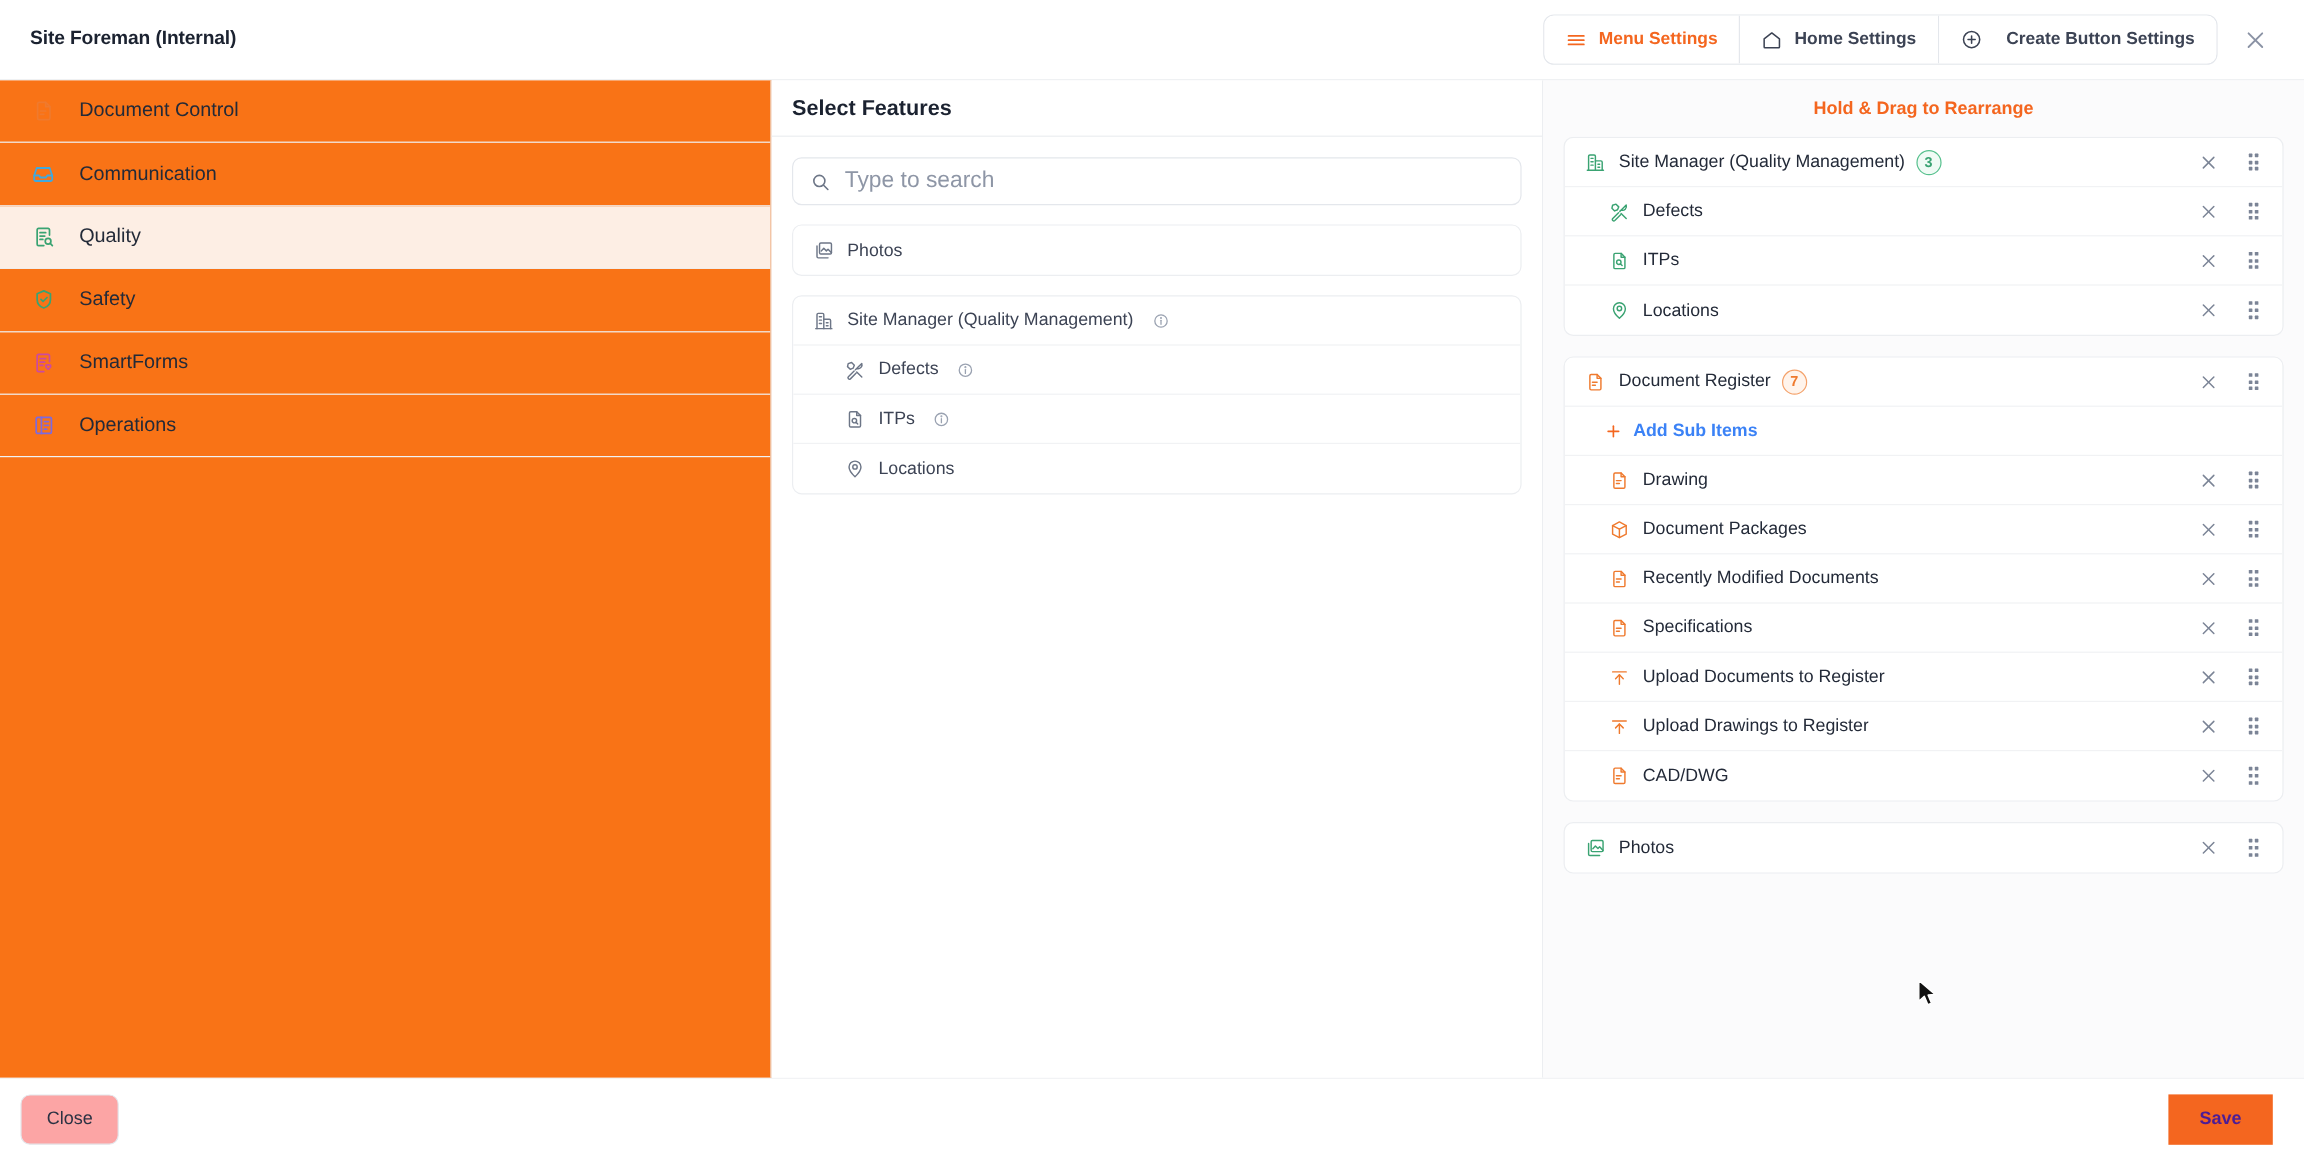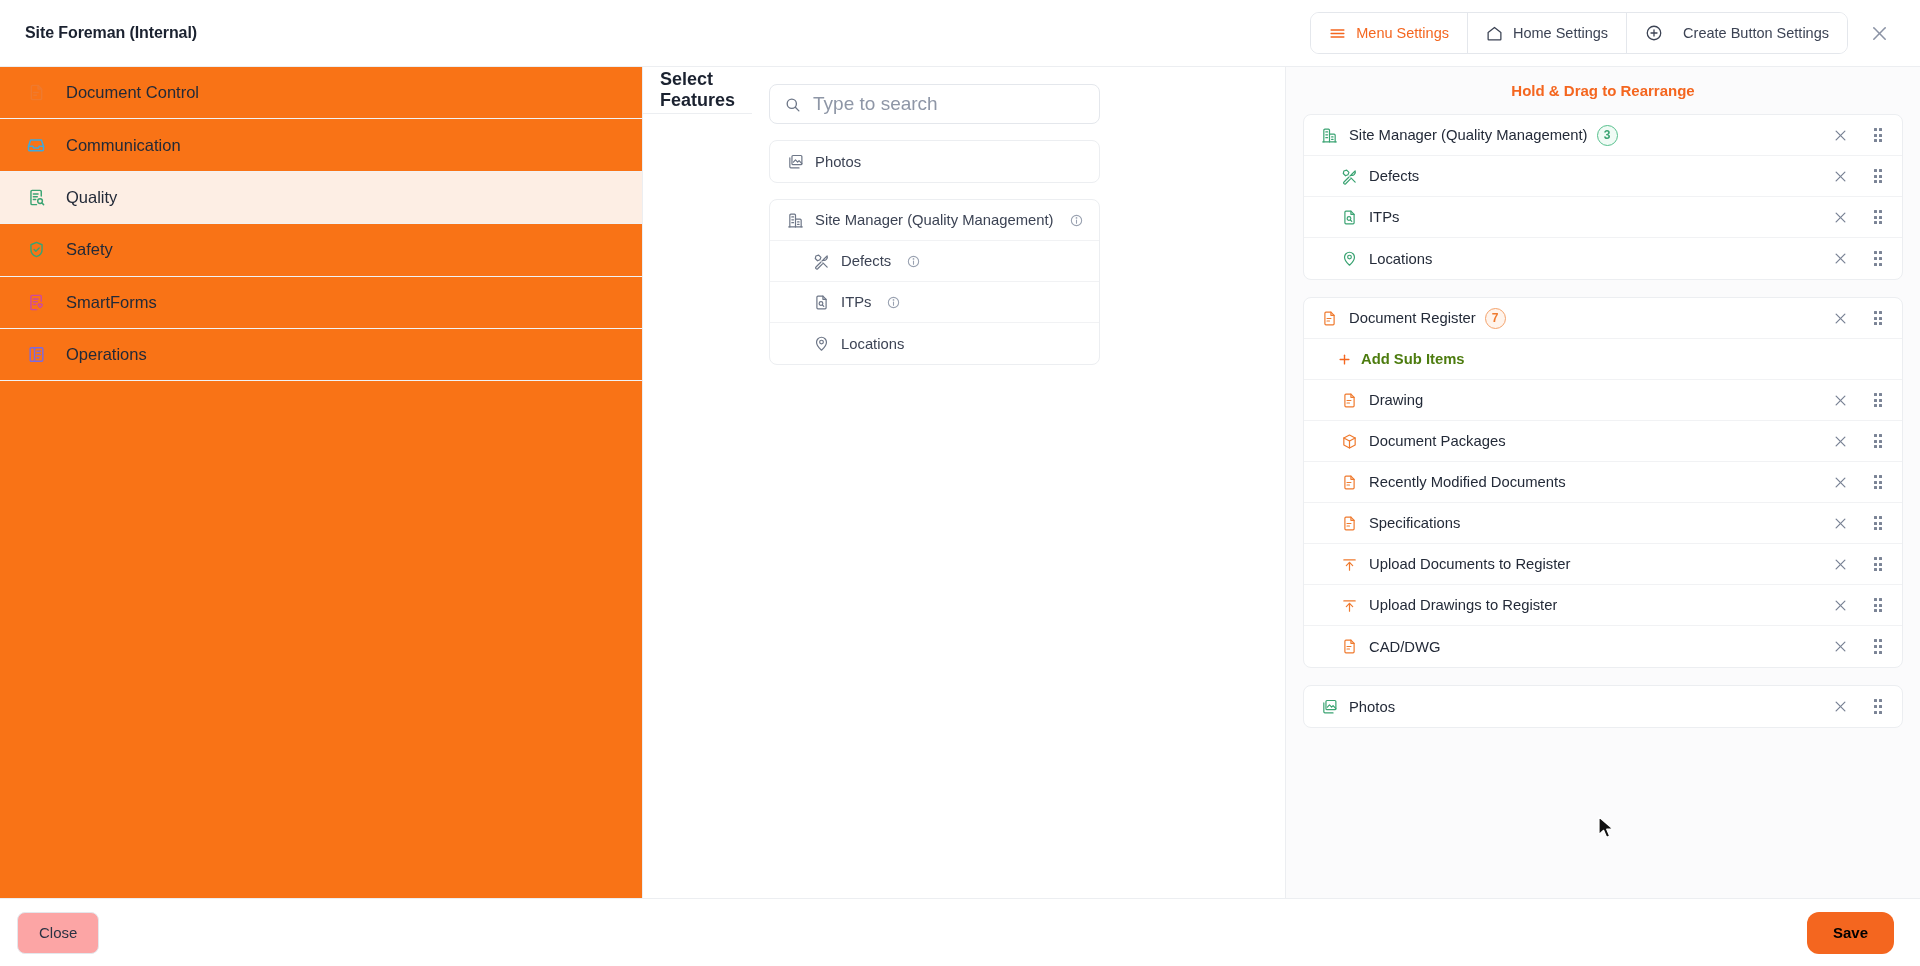--- a/index.html
+++ b/index.html
@@ -46,21 +46,21 @@
     overflow: hidden;
     background: #fff;
     height: 42px;
   }
   .seg-btn {
     display: flex;
     align-items: center;
     gap: 10px;
     padding: 0 18px;
     font-size: 14.5px;
-    font-weight: 400;
+    font-weight: 700;
     color: #3c4354;
     background: #fff;
     border: none;
     border-right: 1px solid #e4e7ec;
     cursor: pointer;
     white-space: nowrap;
     height: 100%;
   }
   .seg-btn:last-child { border-right: none; gap: 20px; }
   .seg-btn.active { color: #f4661f; }
@@ -102,20 +102,21 @@
   .side-item.selected { background: #fdeee4; }
   .side-item .ic { width: 22px; height: 22px; display:flex; align-items:center; justify-content:center; flex: 0 0 22px;}
 
   
   .middle {
     width: 643px;
     flex: 0 0 643px;
     background: #fff;
     border-right: 1px solid #eceef1;
     display: flex;
+    flex-direction: column;
     min-height: 0;
   }
   .middle-head {
     height: 47px;
     flex: 0 0 47px;
     display: flex;
     align-items: center;
     padding: 0 17px;
     font-size: 18px;
     font-weight: 700;
@@ -216,21 +217,21 @@
   .badge.green { border: 1px solid #56c08d; color: #3aa372; background: #f0fbf5; }
   .badge.orange { border: 1px solid #f4a26b; color: #ef7a2e; background: #fff4ec; }
   .g-actions { margin-left: auto; display: flex; align-items: center; gap: 18px; }
   .act { width: 20px; height: 20px; display: flex; align-items: center; justify-content: center; color: #7b8496; cursor: pointer; }
   .add-sub {
     display: flex; align-items: center; gap: 9px;
     height: 41px;
     padding-left: 33px;
     border-bottom: 1px solid #f1f2f4;
     font-size: 14.8px; font-weight: 700;
-    color: #4d7c0f;
+    color: #3b82f6;
     cursor: pointer;
   }
   .dots { display: grid; grid-template-columns: repeat(2, 3px); grid-template-rows: repeat(3, 3px); gap: 2.6px; }
   .dots i { width: 3px; height: 3px; background: #7b8496; border-radius: 0.5px; display:block; }
 
   
   .footer {
     height: 67px;
     flex: 0 0 67px;
     display: flex;
@@ -243,23 +244,23 @@
     border: 1px solid #e4e7ec;
     border-radius: 8px;
     background: #fca5a5;
     font-size: 15px; color: #2b3243;
     font-family: "Liberation Sans", sans-serif;
     cursor: pointer;
   }
   .btn-save {
     margin-left: auto;
     height: 42px; padding: 0 26px;
-    border: none; border-radius: 12px;
+    border: none; border-radius: 0;
     background: #f4661f;
-    color: #000000;
+    color: #4c1d95;
     font-size: 15px; font-weight: 700;
     font-family: "Liberation Sans", sans-serif;
     cursor: pointer;
   }
   .cursor { position: absolute; left: 1598px; top: 816px; pointer-events: none; }
 </style>
 </head>
 <body>
 
 <div class="app">

